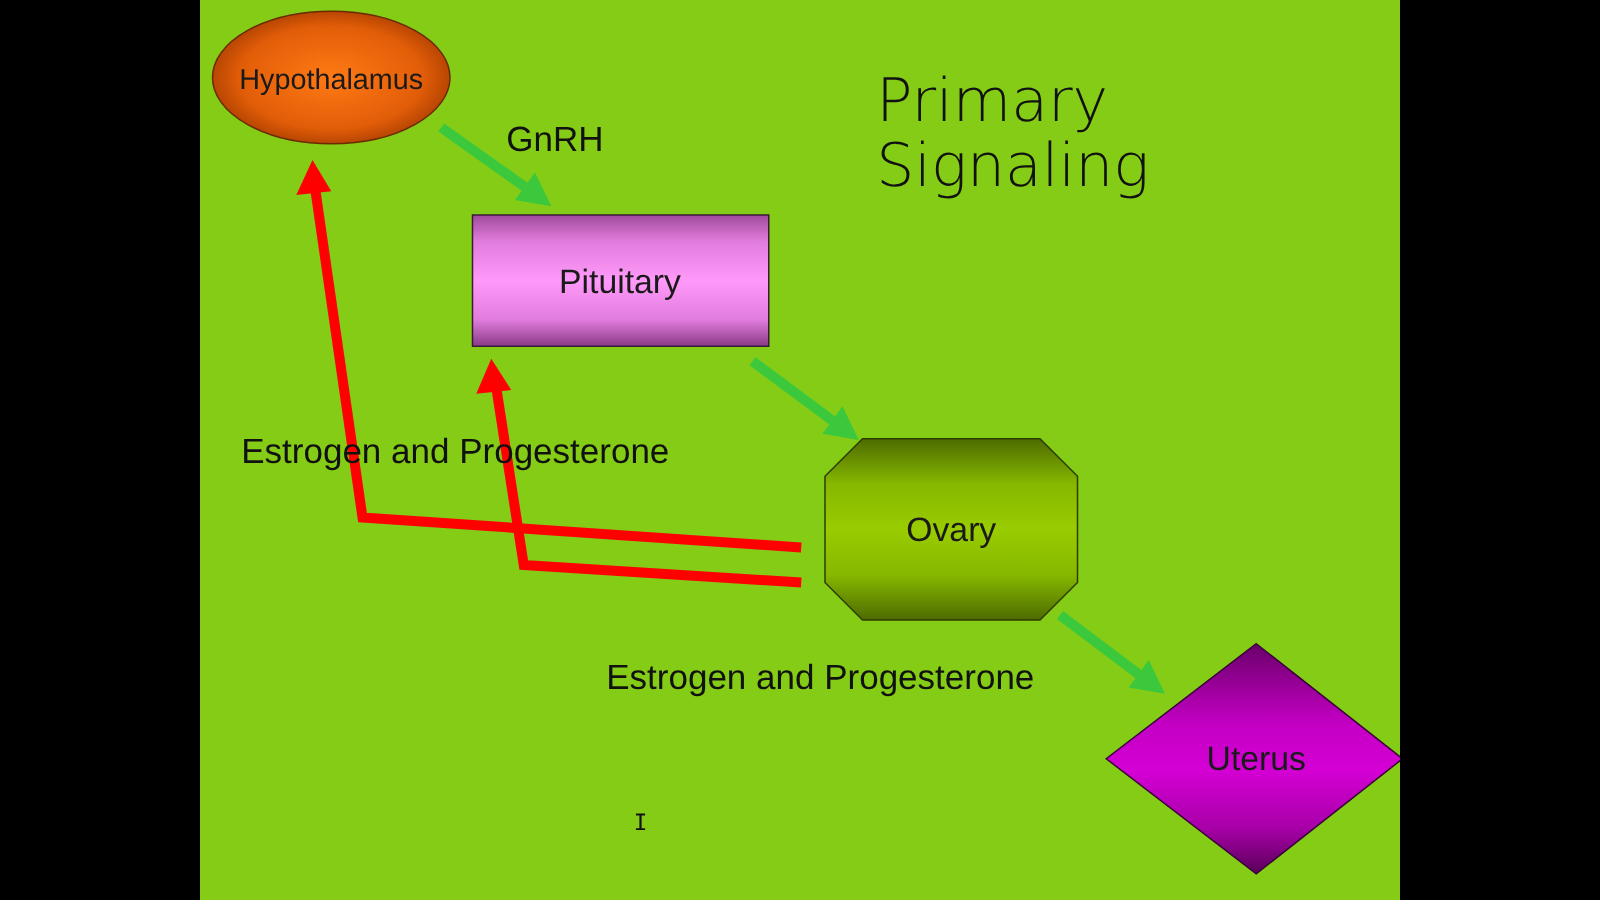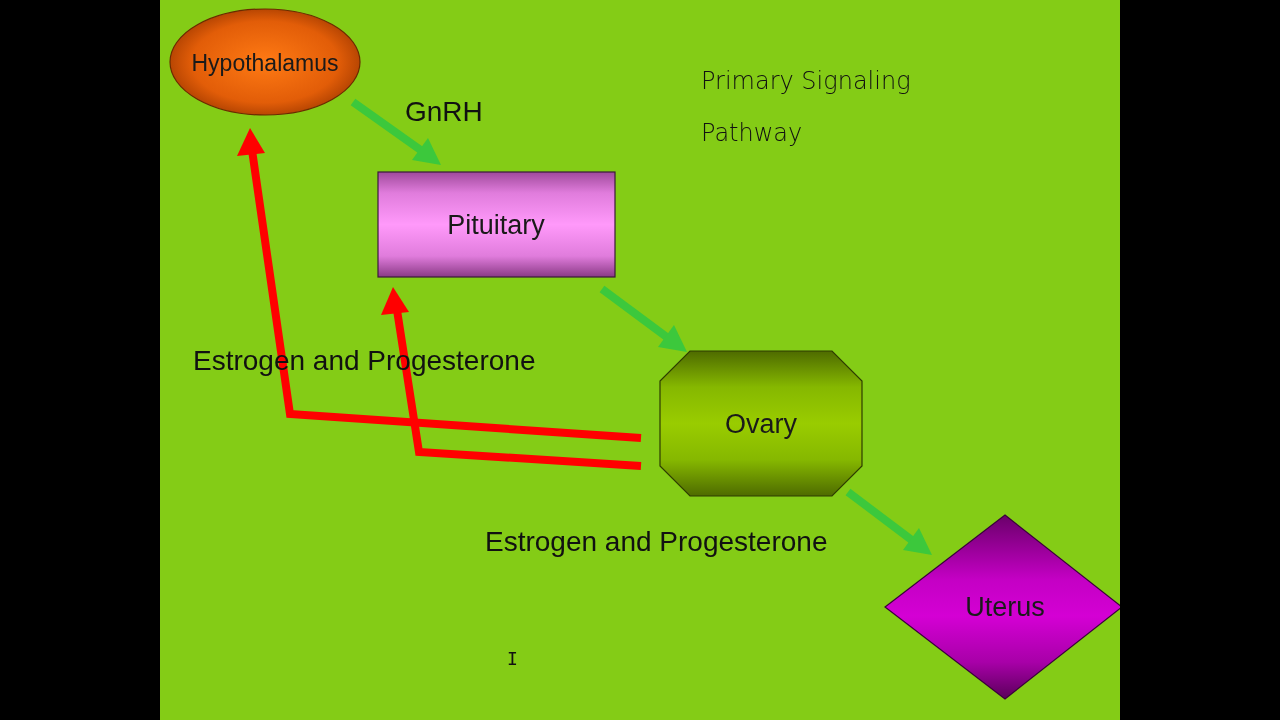--- a/index.html
+++ b/index.html
@@ -18,21 +18,21 @@
       font-size: 27px; fill: #1a1a1a;
     }
     .node-label.small { font-size: 23px; }
     .edge-label {
       position: absolute; font-family: "Liberation Sans", sans-serif;
       font-size: 28px; color: #111111; white-space: nowrap; line-height: 1;
     }
     .title {
       position: absolute; left: 541px; top: 55px;
       font-family: "DejaVu Sans", sans-serif; font-weight: 300;
-      font-size: 24px; line-height: 52px; color: #111111;
+      font-size: 48px; line-height: 52px; color: #111111;
     }
     .title span { display: block; }
     .cursor {
       position: absolute; left: 347px; top: 648px;
       font-family: "DejaVu Sans Mono", monospace; font-size: 18px; color: #111;
     }
   </style>
 </head>
 <body>
 
@@ -103,21 +103,20 @@
     </g>
 
     <g>
       <polygon points="845,515 962,607 845,699 725,607" fill="url(#gUte)" stroke="#3a003a" stroke-width="1.2"></polygon>
       <text class="node-label" x="845" y="616" text-anchor="middle">Uterus</text>
     </g>
   </svg>
 
   <div class="title">
     <span>Primary Signaling</span>
-    <span>Pathway</span>
   </div>
 
   <div class="edge-label" style="left:245px; top:98px;">GnRH</div>
   <div class="edge-label" style="left:33px; top:347px;">Estrogen and Progesterone</div>
   <div class="edge-label" style="left:325px; top:528px;">Estrogen and Progesterone</div>
 
   <div class="cursor">I</div>
 </div>
 
 </body></html>

